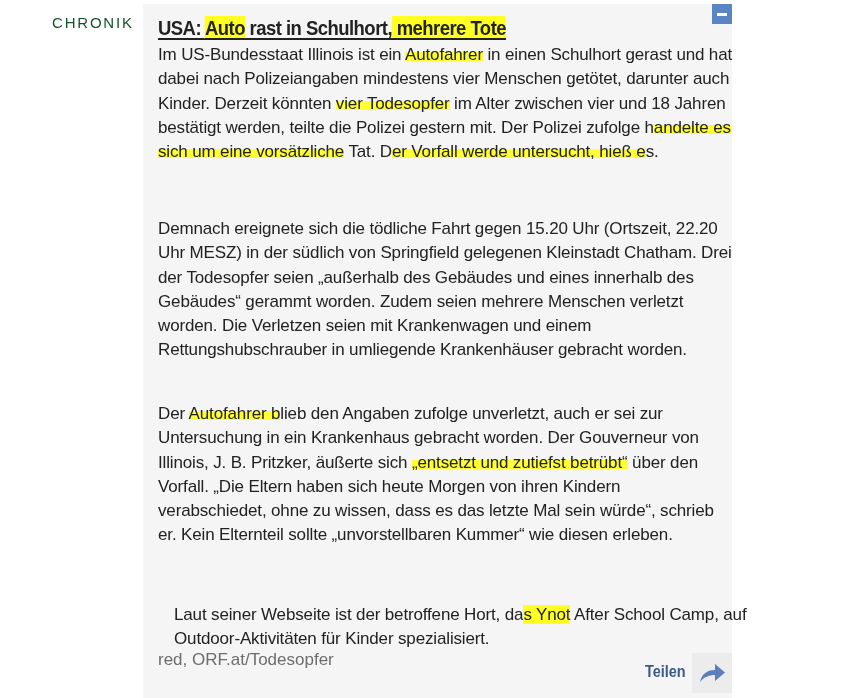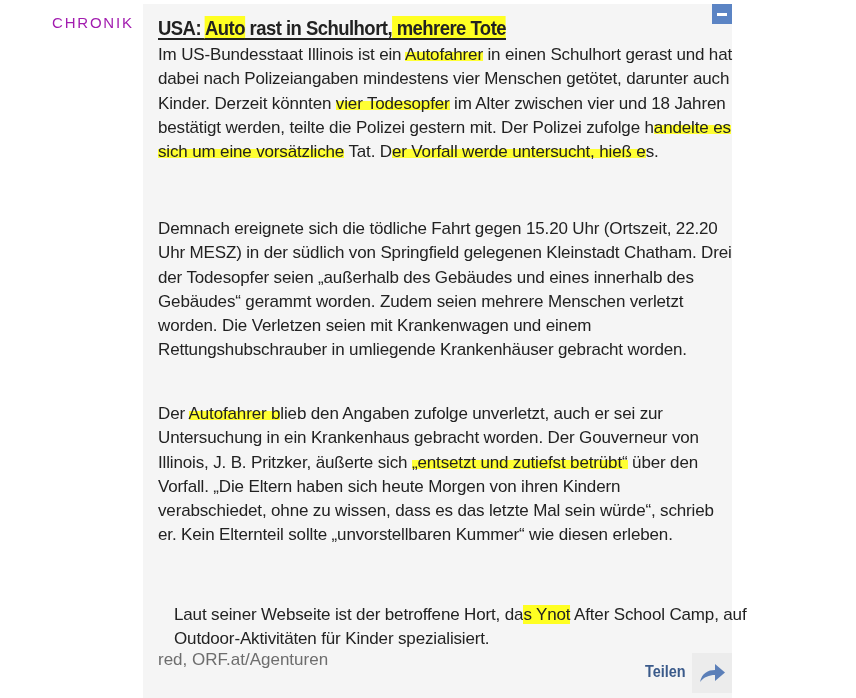--- a/index.html
+++ b/index.html
@@ -1,17 +1,17 @@
 <!DOCTYPE html>
 <html><head>
 <meta charset="utf-8">
 <style>
   html, body { margin:0; padding:0; background:#ffffff; }
   body { width:856px; height:698px; position:relative; overflow:hidden; font-family:"Liberation Sans", sans-serif; }
-  .category { position:absolute; left:52px; top:14px; font-size:15px; letter-spacing:1.8px; color:#a21caf; font-family:"Liberation Sans", sans-serif;text-align:center; }
+  .category { position:absolute; left:52px; top:14px; font-size:15px; letter-spacing:1.8px; color:#14532d; font-family:"Liberation Sans", sans-serif;text-align:center; }
   .card { position:absolute; left:143px; top:4px; width:589px; height:694px; background:#f5f5f5; }
   .collapse-btn { position:absolute; left:712px; top:4px; width:20px; height:20px; background:#5b84c4; display:flex; align-items:center; justify-content:center; cursor:pointer; }
   .collapse-btn span { display:block; width:10px; height:3px; background:#fff; }
   .headline { position:absolute; left:158px; top:16px; font-size:21px; font-weight:bold; color:#222; text-decoration:underline; text-decoration-thickness:2px; text-underline-offset:3px; letter-spacing:-0.6px; font-family:"Liberation Sans", sans-serif; transform:scaleX(0.88); transform-origin:left top; white-space:nowrap; }
   .hl { background:#ffff22; }
   .hlm { background:linear-gradient(transparent 35%, #ffff33 35%, #ffff33 85%, transparent 85%); }
   .para { position:absolute; left:158px; width:575px; font-size:17px; line-height:24.3px; color:#222; font-family:"Liberation Sans", sans-serif; letter-spacing:-0.15px; }
   .source { position:absolute; left:158px; top:650px; font-size:17px; color:#6d6d6d; }
   .share { position:absolute; left:645px; top:662px; font-size:17px; font-weight:bold; color:#3a5a8a; cursor:pointer; transform:scaleX(0.85); transform-origin:left top; }
   .share-icon { position:absolute; left:692px; top:653px; width:40px; height:40px; background:#ececec; display:flex; align-items:center; justify-content:center; cursor:pointer; }
@@ -30,20 +30,20 @@
 <div class="headline"><span>USA: </span><span class="hl">Auto</span><span> rast in Schulhort,</span><span class="hl"> mehrere Tote</span></div>
 
 <p class="para" style="top:43px; margin:0;"><span>Im US-Bundesstaat Illinois ist ein </span><span class="hlm">Autofahrer</span><span> in einen Schulhort gerast und hat dabei nach Polizeiangaben mindestens vier Menschen getötet, darunter auch Kinder. Derzeit könnten </span><span class="hlm">vier Todesopfer</span><span> im Alter zwischen vier und 18 Jahren bestätigt werden, teilte die Polizei gestern mit. Der Polizei zufolge h</span><span class="hlm">andelte es sich um eine vorsätzliche</span><span> Tat. D</span><span class="hlm">er Vorfall werde untersucht, hieß e</span><span>s.</span></p>
 
 <p class="para" style="top:217px; margin:0;">Demnach ereignete sich die tödliche Fahrt gegen 15.20 Uhr (Ortszeit, 22.20 Uhr MESZ) in der südlich von Springfield gelegenen Kleinstadt Chatham. Drei der Todesopfer seien „außerhalb des Gebäudes und eines innerhalb des Gebäudes“ gerammt worden. Zudem seien mehrere Menschen verletzt worden. Die Verletzen seien mit Krankenwagen und einem Rettungshubschrauber in umliegende Krankenhäuser gebracht worden.</p>
 
 <p class="para" style="top:402px; margin:0;"><span>Der </span><span class="hlm">Autofahrer b</span><span>lieb den Angaben zufolge unverletzt, auch er sei zur Untersuchung in ein Krankenhaus gebracht worden. Der Gouverneur von Illinois, J. B. Pritzker, äußerte sich </span><span class="hlm">„entsetzt und zutiefst betrübt“</span><span> über den Vorfall. „Die Eltern haben sich heute Morgen von ihren Kindern verabschiedet, ohne zu wissen, dass es das letzte Mal sein würde“, schrieb er. Kein Elternteil sollte „unvorstellbaren Kummer“ wie diesen erleben.</span></p>
 
 <p class="para" style="top:587px; margin:16px;"><span>Laut seiner Webseite ist der betroffene Hort, da</span><span class="hl">s Ynot</span><span> After School Camp, auf Outdoor-Aktivitäten für Kinder spezialisiert.</span></p>
 
-<div class="source">red, ORF.at/Agenturen</div>
+<div class="source">red, ORF.at/Todesopfer</div>
 
 <div class="share">Teilen</div>
 <div class="share-icon">
   <svg width="28" height="22" viewBox="0 0 28 22">
     <path d="M2 20 C4 11 10 8 17 8 L17 2 L27 10.5 L17 19 L17 13 C11 13 6 15 2 20 Z" fill="#5b7fb8"></path>
   </svg>
 </div>
 
 </body></html>

